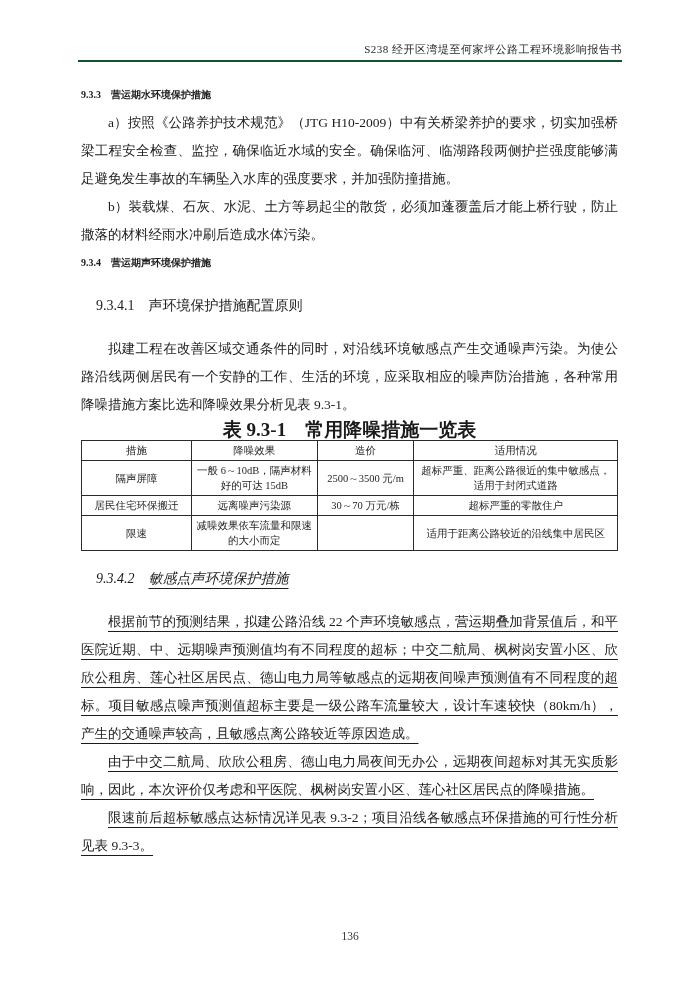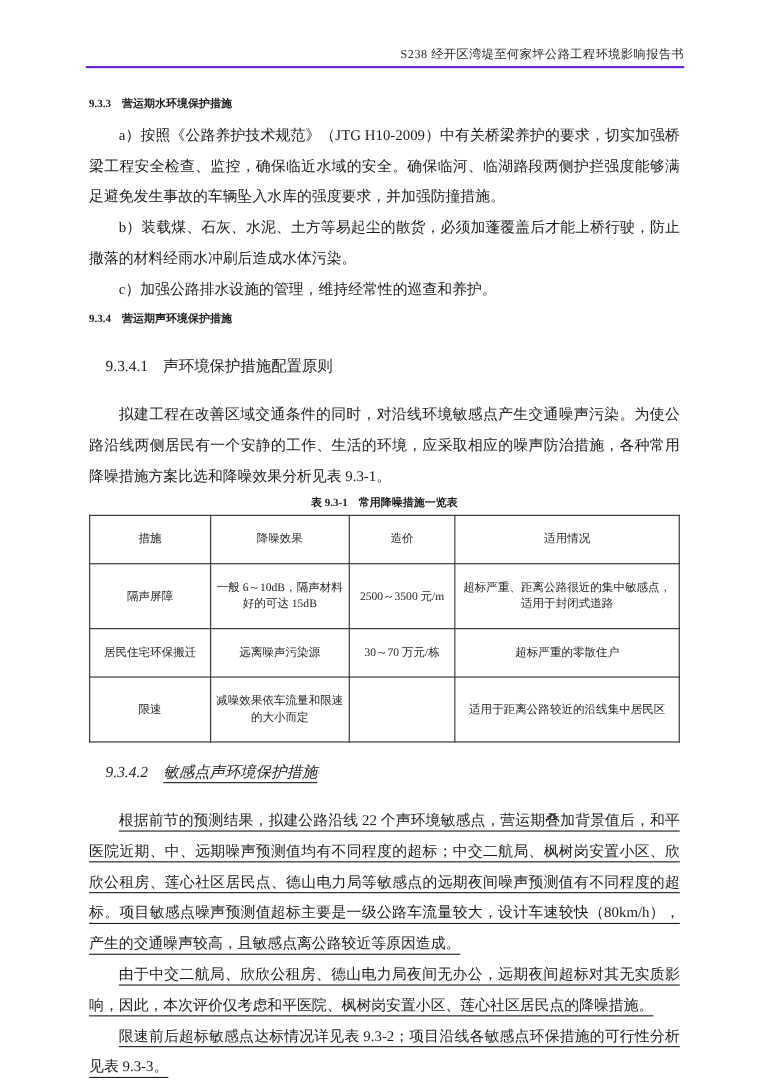--- a/index.html
+++ b/index.html
@@ -11,21 +11,21 @@
     background: #ffffff;
     color: #1b1b1b;
     font-family: "Liberation Serif", "DejaVu Serif", serif;
     overflow: hidden;
     box-sizing: border-box;
   }
   .header {
     margin: 0 78px;
     padding-top: 42px;
     padding-bottom: 3px;
-    border-bottom: 2px solid #6d28d9;
+    border-bottom: 2px solid #14532d;
     text-align: right;
     font-size: 11px;
     letter-spacing: 0.5px;
     color: #262626;
   }
   .content {
     margin: 0 82px 0 81px;
   }
   .h-level3 {
     font-weight: bold;
@@ -49,37 +49,37 @@
     margin: 0;
   }
   .ul {
     text-decoration: underline;
     text-underline-offset: 5px;
     text-decoration-thickness: 1px;
   }
   .table-title {
     text-align: center;
     font-weight: bold;
-    font-size: 10px;
+    font-size: 19px;
     line-height: 21px;
     margin: 0;
   }
   table.noise {
     width: 100%;
     border-collapse: collapse;
     table-layout: fixed;
     font-size: 10.5px;
     line-height: 15px;
     color: #1f1f1f;
   }
   table.noise th, table.noise td {
     border: 1px solid #2b2b2b;
     text-align: center;
     vertical-align: middle;
-    padding: 14px 3px;
+    padding: 2px 3px;
     font-weight: normal;
     word-break: break-all;
   }
   table.noise { border: 1.5px solid #2b2b2b; }
   .page-number {
     position: absolute;
     left: 0;
     right: 0;
     bottom: 48px;
     text-align: center;
@@ -95,21 +95,20 @@
   <div class="header">
     <span>S238 经开区湾堤至何家坪公路工程环境影响报告书</span>
   </div>
 
   <div class="content">
 
     <h2 class="h-level3 h-first">9.3.3　营运期水环境保护措施</h2>
 
     <p class="para">a）按照《公路养护技术规范》（JTG H10-2009）中有关桥梁养护的要求，切实加强桥梁工程安全检查、监控，确保临近水域的安全。确保临河、临湖路段两侧护拦强度能够满足避免发生事故的车辆坠入水库的强度要求，并加强防撞措施。</p>
     <p class="para">b）装载煤、石灰、水泥、土方等易起尘的散货，必须加蓬覆盖后才能上桥行驶，防止撒落的材料经雨水冲刷后造成水体污染。</p>
-    <p class="para">c）加强公路排水设施的管理，维持经常性的巡查和养护。</p>
 
     <h2 class="h-level3">9.3.4　营运期声环境保护措施</h2>
 
     <h3 class="h-level4">9.3.4.1　声环境保护措施配置原则</h3>
 
     <p class="para">拟建工程在改善区域交通条件的同时，对沿线环境敏感点产生交通噪声污染。为使公路沿线两侧居民有一个安静的工作、生活的环境，应采取相应的噪声防治措施，各种常用降噪措施方案比选和降噪效果分析见表 9.3-1。</p>
 
     <p class="table-title">表 9.3-1　常用降噪措施一览表</p>
 
     <table class="noise">
@@ -150,14 +149,15 @@
     </table>
 
     <h3 class="h-level4 h-gap"><span>9.3.4.2</span><span>　</span><span class="ul">敏感点声环境保护措施</span></h3>
 
     <p class="para ul">根据前节的预测结果，拟建公路沿线 22 个声环境敏感点，营运期叠加背景值后，和平医院近期、中、远期噪声预测值均有不同程度的超标；中交二航局、枫树岗安置小区、欣欣公租房、莲心社区居民点、德山电力局等敏感点的远期夜间噪声预测值有不同程度的超标。项目敏感点噪声预测值超标主要是一级公路车流量较大，设计车速较快（80km/h），产生的交通噪声较高，且敏感点离公路较近等原因造成。</p>
     <p class="para ul">由于中交二航局、欣欣公租房、德山电力局夜间无办公，远期夜间超标对其无实质影响，因此，本次评价仅考虑和平医院、枫树岗安置小区、莲心社区居民点的降噪措施。</p>
     <p class="para ul">限速前后超标敏感点达标情况详见表 9.3-2；项目沿线各敏感点环保措施的可行性分析见表 9.3-3。</p>
 
   </div>
 
+  <div class="page-number">136</div>
 
 </div>
 
 </body></html>

